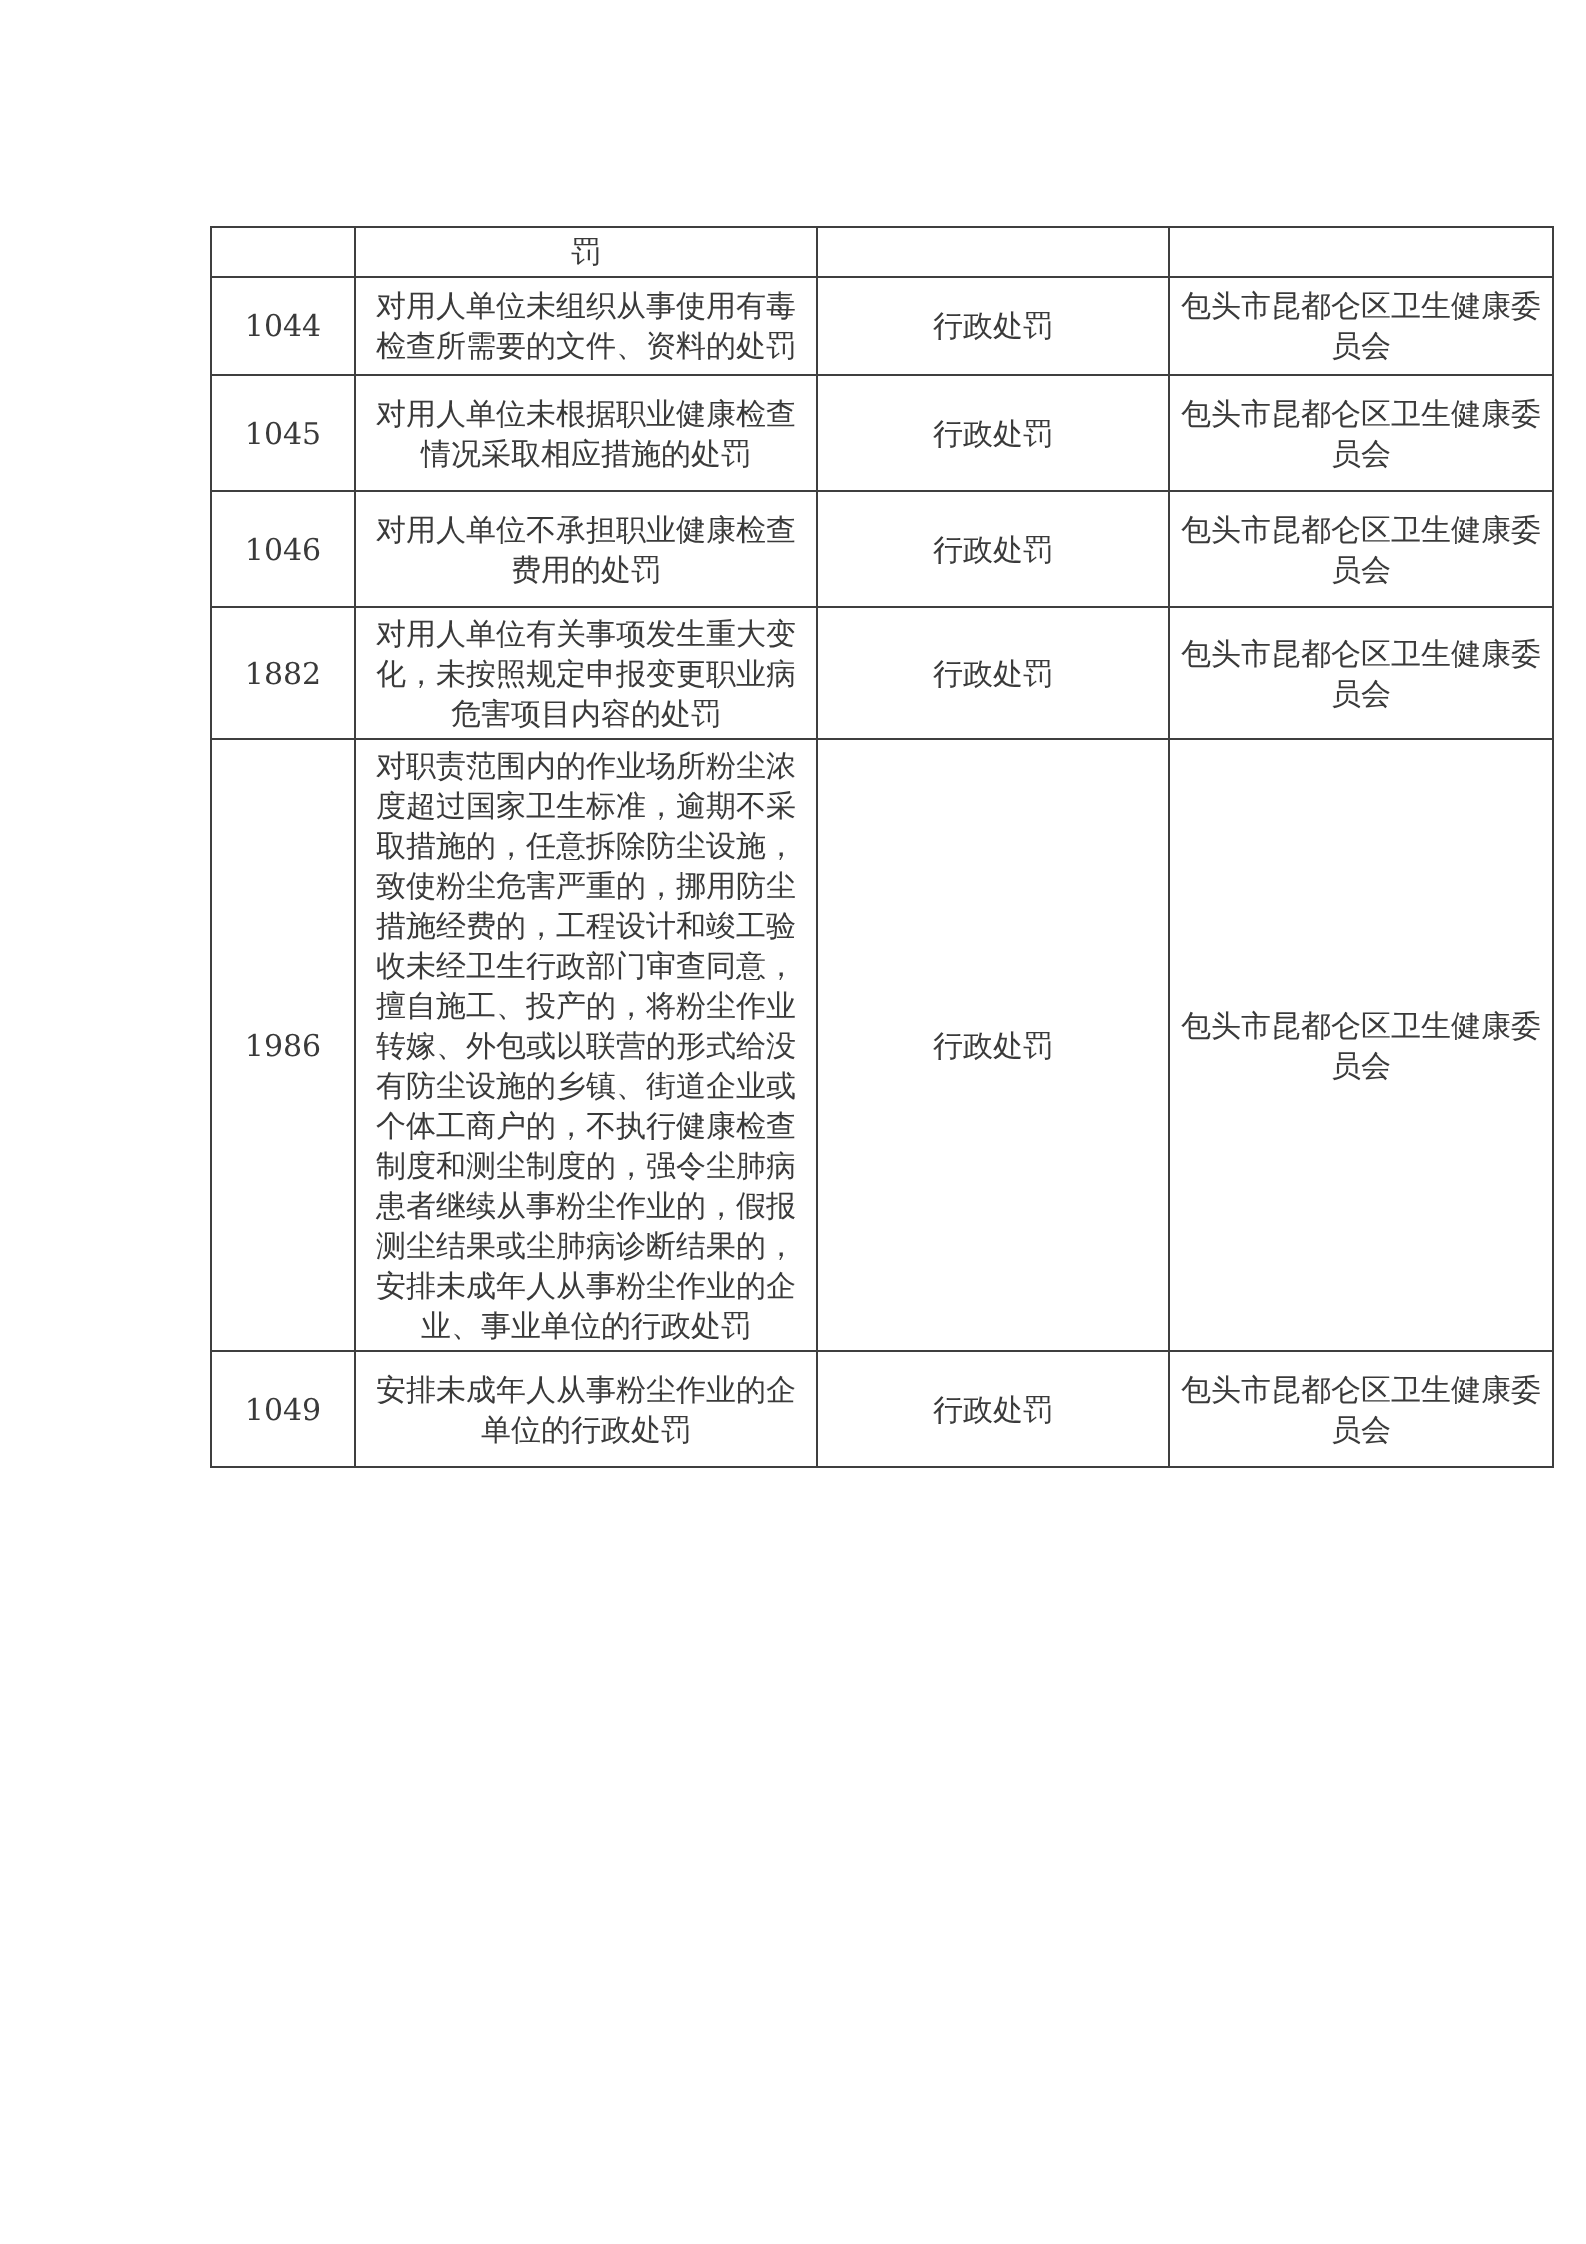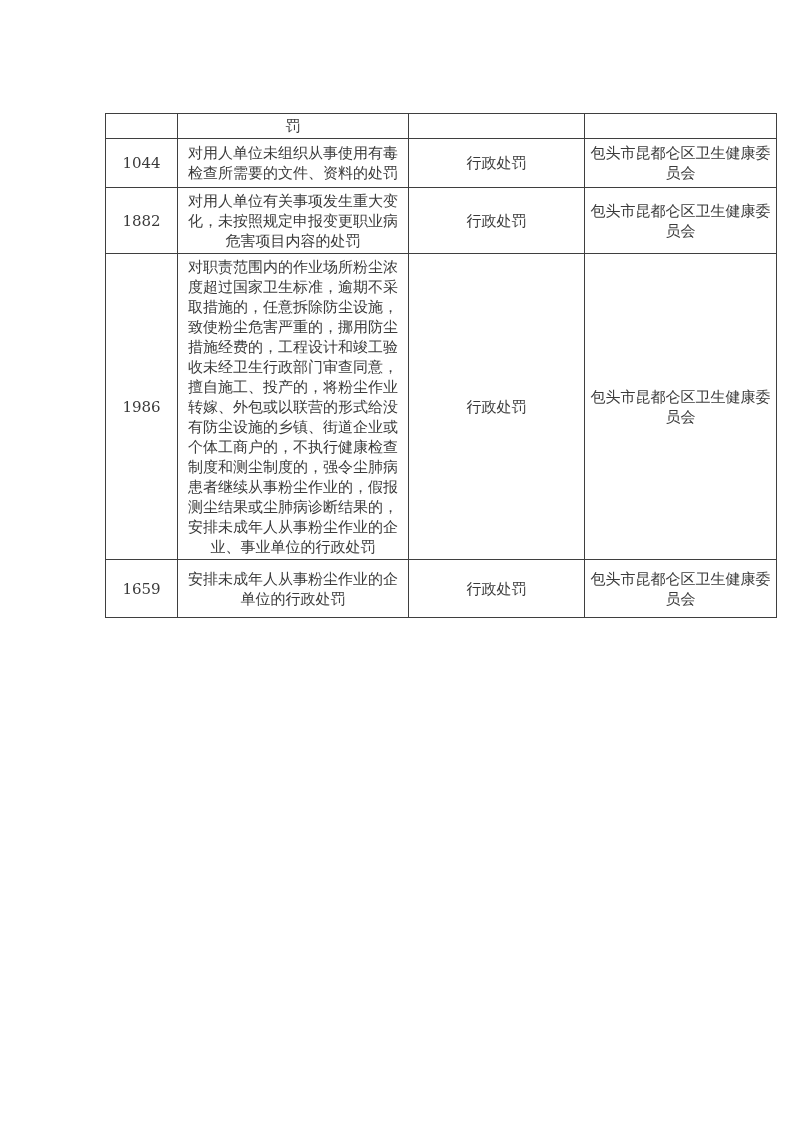--- a/index.html
+++ b/index.html
@@ -67,21 +67,37 @@
 
       <tr class="r-2a">
         <td>1044</td>
         <td>对用人单位未组织从事使用有毒
 检查所需要的文件、资料的处罚</td>
         <td>行政处罚</td>
         <td>包头市昆都仑区卫生健康委
 员会</td>
       </tr>
 
+      <tr class="r-2b">
+        <td>1045</td>
+        <td>对用人单位未根据职业健康检查
+情况采取相应措施的处罚</td>
+        <td>行政处罚</td>
+        <td>包头市昆都仑区卫生健康委
+员会</td>
+      </tr>
 
+      <tr class="r-2b">
+        <td>1046</td>
+        <td>对用人单位不承担职业健康检查
+费用的处罚</td>
+        <td>行政处罚</td>
+        <td>包头市昆都仑区卫生健康委
+员会</td>
+      </tr>
 
       <tr class="r-3">
         <td>1882</td>
         <td>对用人单位有关事项发生重大变
 化，未按照规定申报变更职业病
 危害项目内容的处罚</td>
         <td>行政处罚</td>
         <td>包头市昆都仑区卫生健康委
 员会</td>
       </tr>
@@ -102,21 +118,21 @@
 患者继续从事粉尘作业的，假报
 测尘结果或尘肺病诊断结果的，
 安排未成年人从事粉尘作业的企
 业、事业单位的行政处罚</td>
         <td>行政处罚</td>
         <td>包头市昆都仑区卫生健康委
 员会</td>
       </tr>
 
       <tr class="r-2b">
-        <td>1659</td>
+        <td>1049</td>
         <td>安排未成年人从事粉尘作业的企
 单位的行政处罚</td>
         <td>行政处罚</td>
         <td>包头市昆都仑区卫生健康委
 员会</td>
       </tr>
 
     </tbody>
   </table>
 </div>

